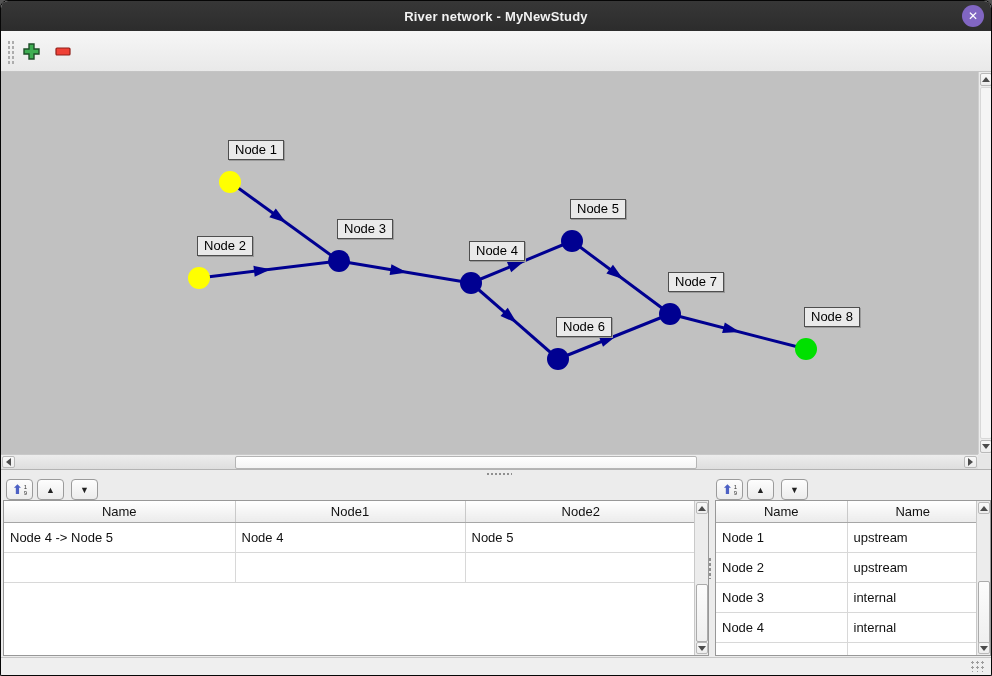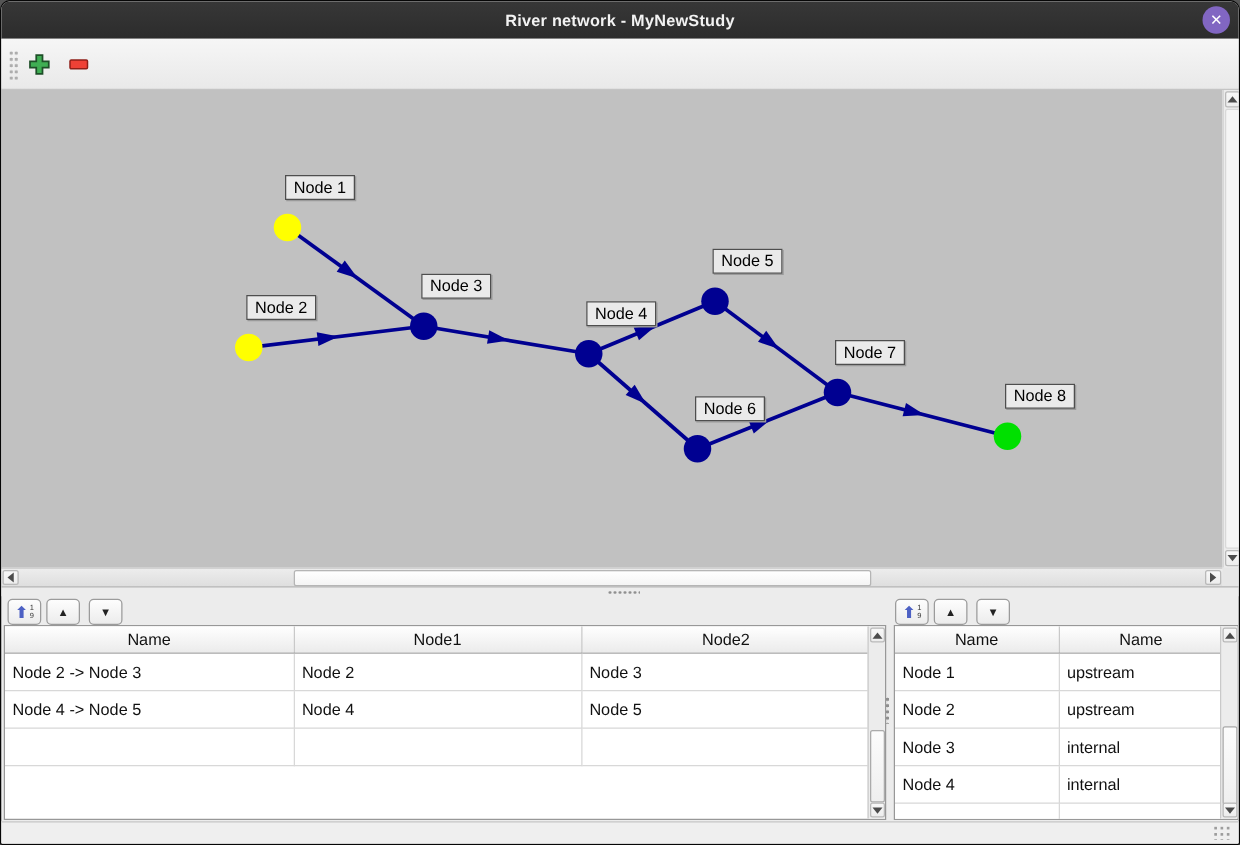--- a/index.html
+++ b/index.html
@@ -185,25 +185,20 @@
     <table class="grid" id="branches-table" style="width:692px;">
       <thead>
           <tr>
             <th>Name</th>
             <th>Node1</th>
             <th>Node2</th>
           </tr>
         </thead>
       <tbody>
           <tr>
-            <td>Node 2 -&gt; Node 3</td>
-            <td>Node 2</td>
-            <td>Node 3</td>
-          </tr>
-          <tr>
             <td>Node 4 -&gt; Node 5</td>
             <td>Node 4</td>
             <td>Node 5</td>
           </tr>
           <tr>
             <td>&nbsp;</td>
             <td>&nbsp;</td>
             <td>&nbsp;</td>
           </tr>
         </tbody>

